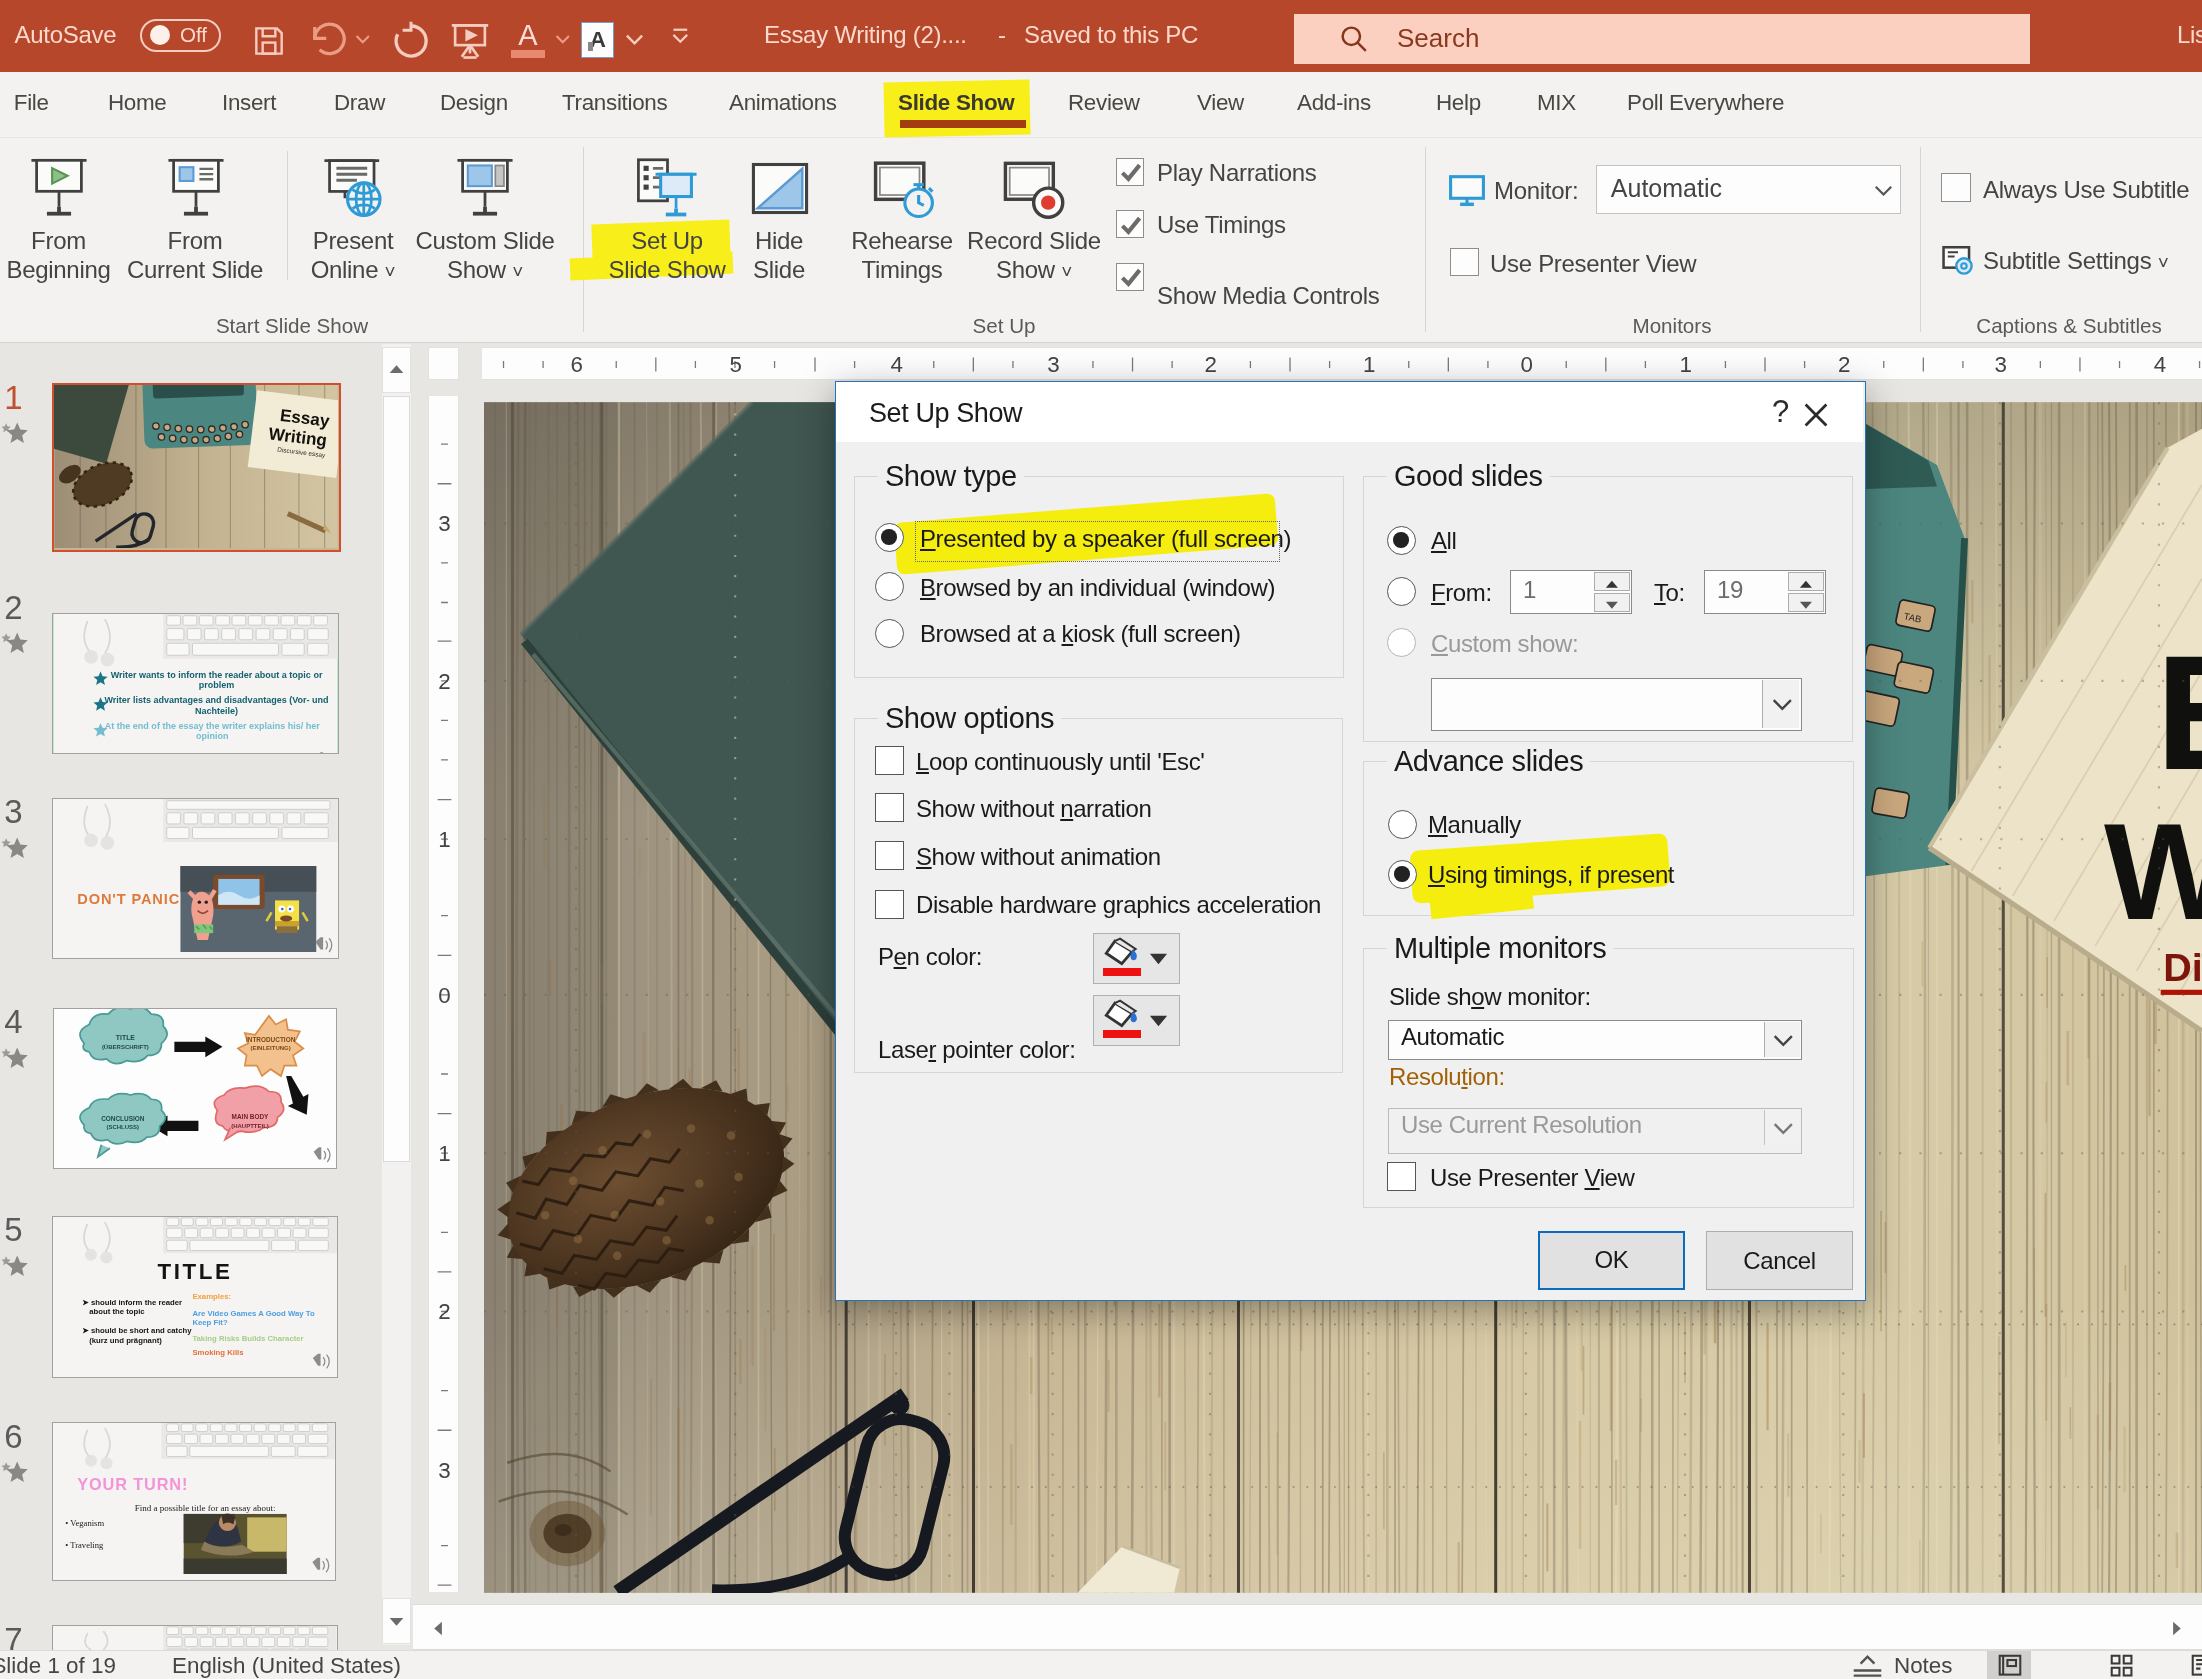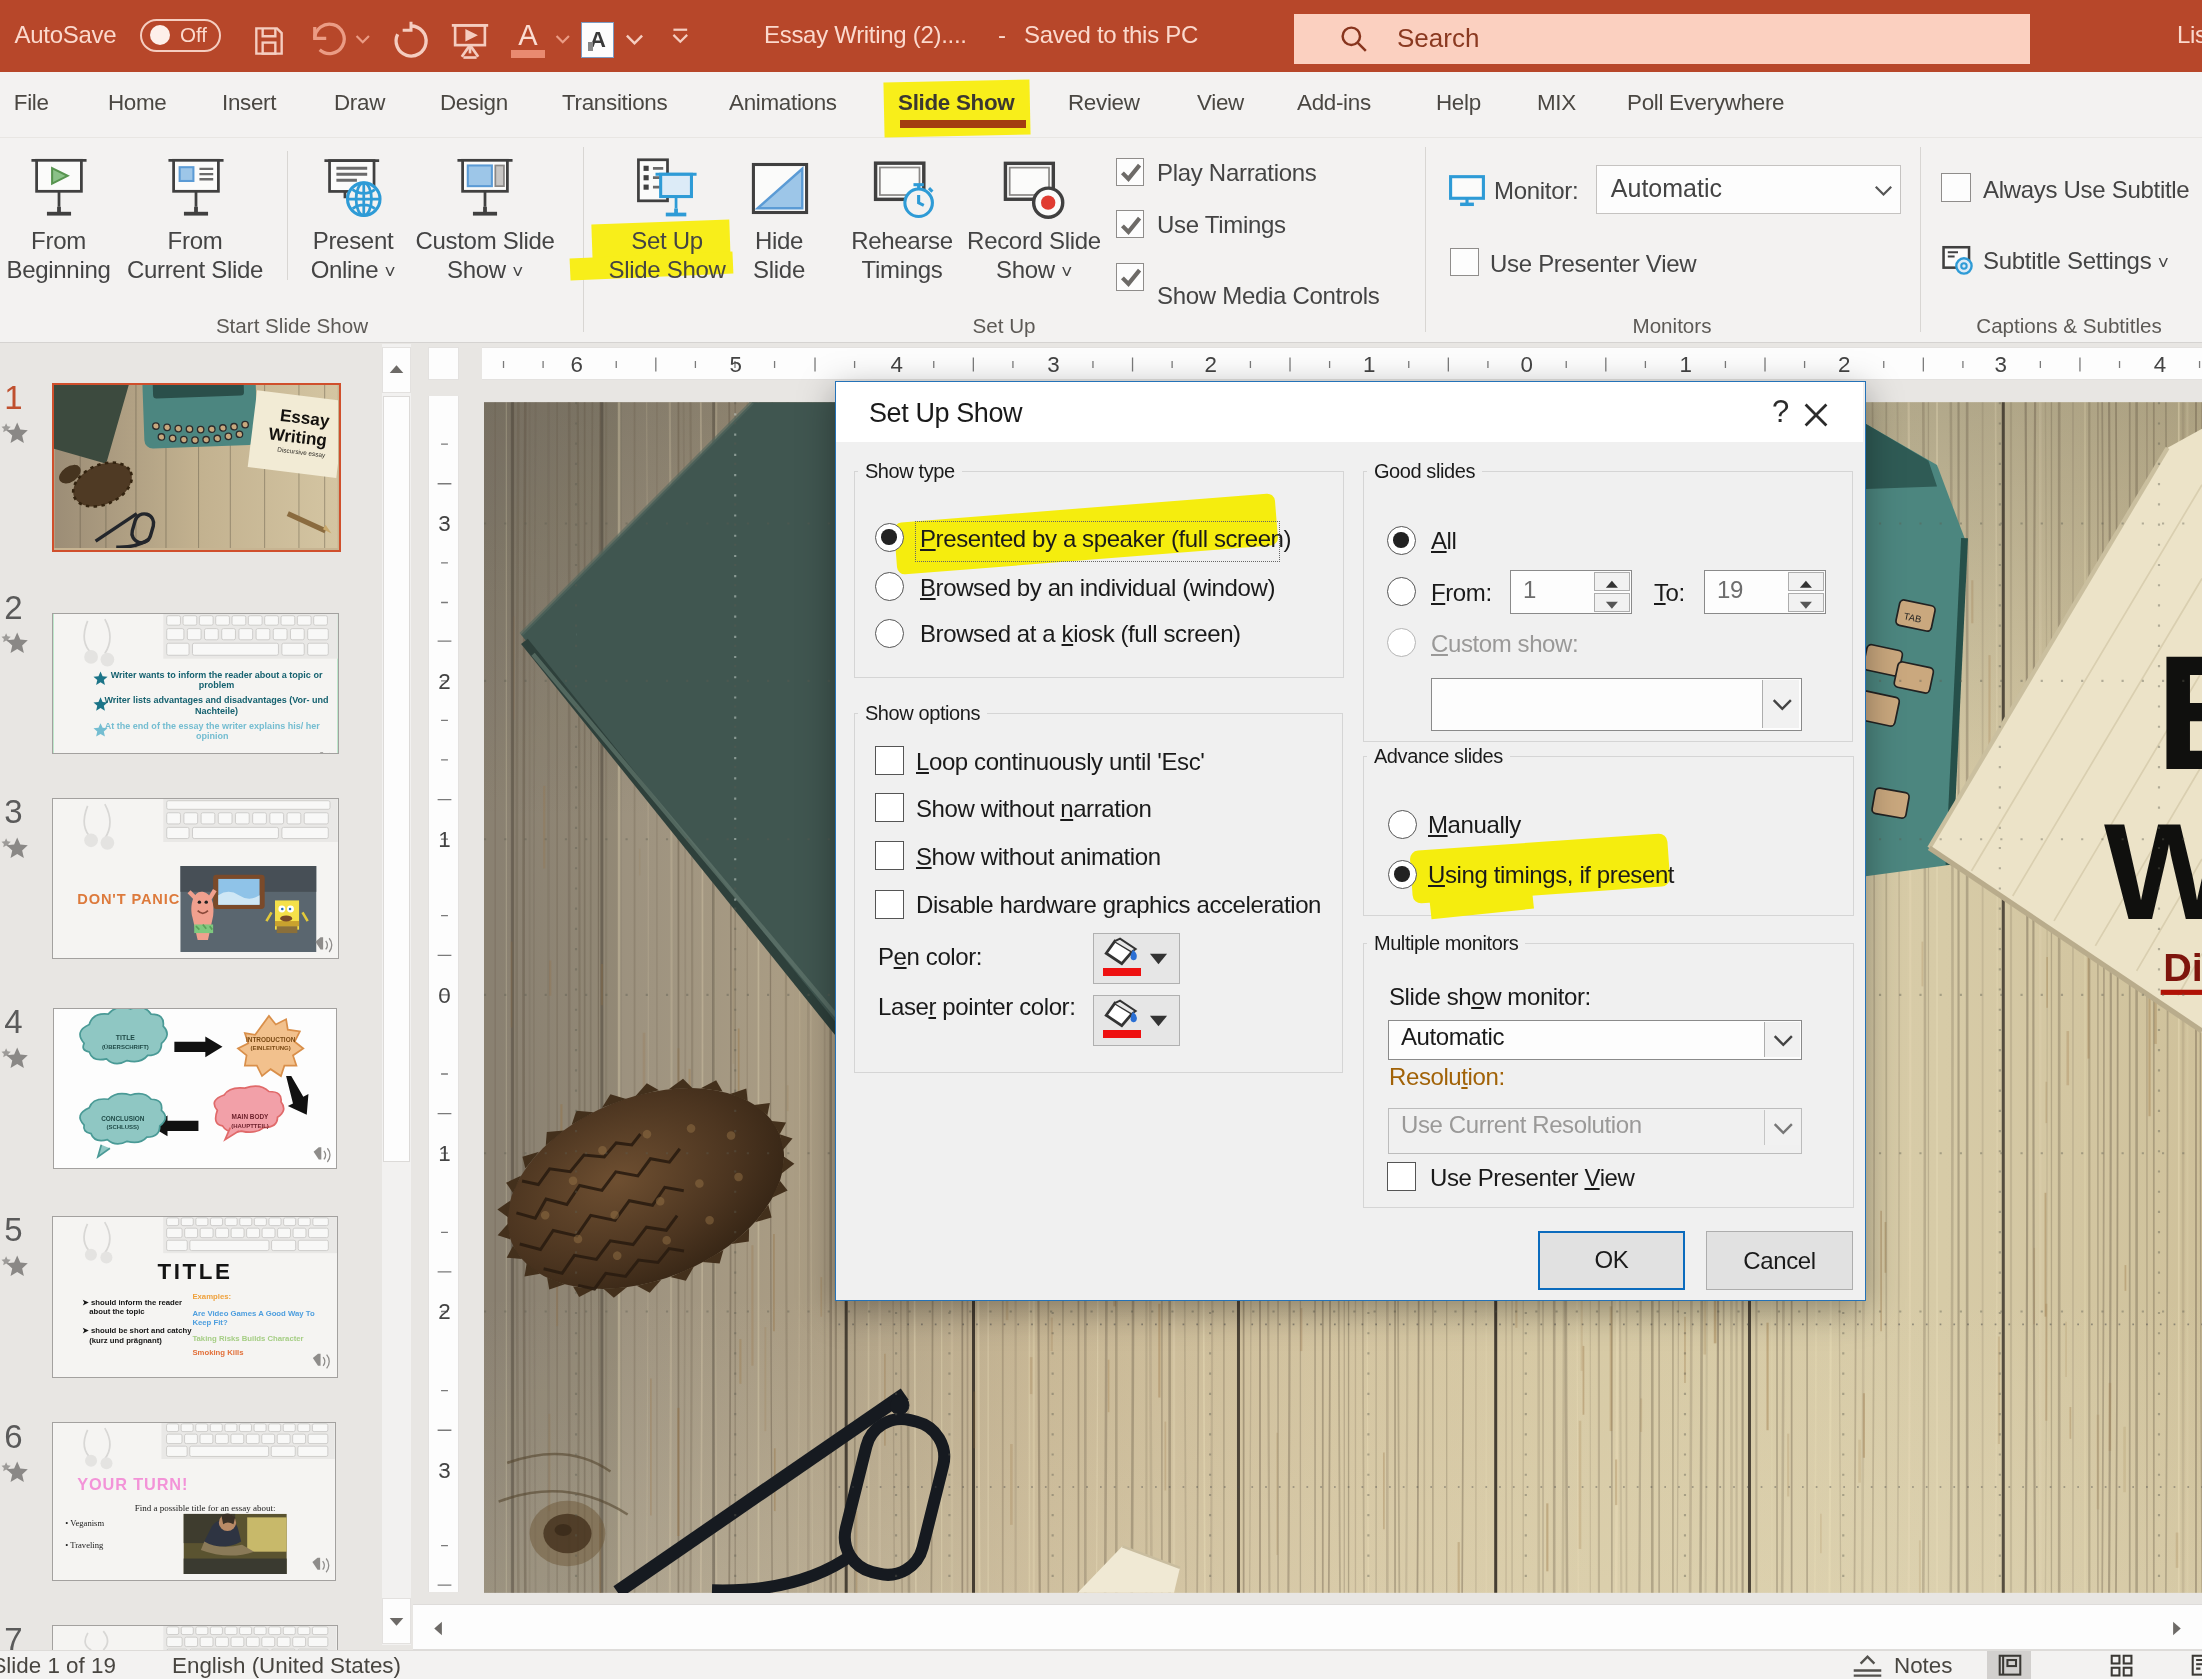--- a/index.html
+++ b/index.html
@@ -18,21 +18,21 @@
   .rsep { position:absolute; top:8.6px; width:0.9px; height:185px; background:#d8d6d3; }
   .glabel { position:absolute; top:176px; font-size:20.6px; color:#5c5955; text-align:center; }
   .biglabel { position:absolute; font-size:24px; letter-spacing:-0.3px; color:#444; text-align:center; line-height:29px; }
   .cbrow { position:absolute; font-size:24px; letter-spacing:-0.3px; color:#444; white-space:nowrap; }
   
   .canvas { position:absolute; left:0; top:344px; width:2203px; height:1260px; background:#e8e6e3; }
   
   .statusbar { position:absolute; left:0; top:1650px; width:2203px; height:29px; background:#f3f2f1; border-top:0.9px solid #dddbd8; font-size:22.4px; color:#484540; }
   
   .grp { position:absolute; border:0.9px solid #d5d5d5; }
-  .grp legend { font-size:20px; color:#1a1a1a; padding:0 6.9px; margin-left:3px; }
+  .grp legend { font-size:29px; color:#1a1a1a; padding:0 6.9px; margin-left:23px; }
   .radio { position:absolute; width:29px; height:29px; border-radius:50%; border:1.7px solid #555; background:#fff; }
   .rdot { position:absolute; left:5.2px; top:5.2px; width:15.5px; height:15.5px; border-radius:50%; background:#222; }
   .ul { text-decoration:underline; }
   .cb { position:absolute; width:29px; height:29px; border:1.7px solid #555; background:#fff; }
   .colorbtn { position:absolute; width:87px; height:51px; background:#e6e6e6; border:0.9px solid #b0b0b0; padding:1.7px 0 0 6.9px; }
   .spin { position:absolute; width:122px; height:44px; background:#fdfdfd; border:1.7px solid #8a8a8a; font-size:24px; }
   .spbtn { position:absolute; left:83px; width:36px; height:19px; background:#f1f1f1; border:0.9px solid #adadad; text-align:center; line-height:15.5px; }
 </style>
 </head>
 <body>
@@ -1247,21 +1247,21 @@
           <path d="M8 3 L18 9 L12 16 L3 10 z" fill="#fff" stroke="#333" stroke-width="1.6"></path>
           <path d="M8 3 l3 -1.5 l9 6 l-2 1.5" fill="#e8e8e8" stroke="#333" stroke-width="1.2"></path>
           <path d="M18.5 8 q3 2.5 2 5 a1.8 1.8 0 0 1 -3.4 -0.4 q0 -2.5 1.4 -4.6" fill="#2a6fd4"></path>
         </g>
       </svg>
       <div class="abs" style="left:8.6px;top:34px;width:38px;height:7.7px;background:#ee1111;"></div>
       <svg class="abs" style="left:55px;top:19px;" width="19" height="12" viewBox="0 0 11 7">
         <path d="M0.5 0.5 h10 l-5 6 z" fill="#333"></path>
       </svg>
     </div>
-    <div class="abs" style="left:42px;top:611px;">Lase<span class="ul">r</span> pointer color:</div>
+    <div class="abs" style="left:42px;top:654px;">Lase<span class="ul">r</span> pointer color:</div>
     <div class="colorbtn" style="left:257px;top:613px;">
       <svg width="45" height="38" viewBox="0 0 26 22">
         <g>
           <path d="M8 3 L18 9 L12 16 L3 10 z" fill="#fff" stroke="#333" stroke-width="1.6"></path>
           <path d="M8 3 l3 -1.5 l9 6 l-2 1.5" fill="#e8e8e8" stroke="#333" stroke-width="1.2"></path>
           <path d="M18.5 8 q3 2.5 2 5 a1.8 1.8 0 0 1 -3.4 -0.4 q0 -2.5 1.4 -4.6" fill="#2a6fd4"></path>
         </g>
       </svg>
       <div class="abs" style="left:8.6px;top:34px;width:38px;height:7.7px;background:#ee1111;"></div>
       <svg class="abs" style="left:55px;top:19px;" width="19" height="12" viewBox="0 0 11 7">

